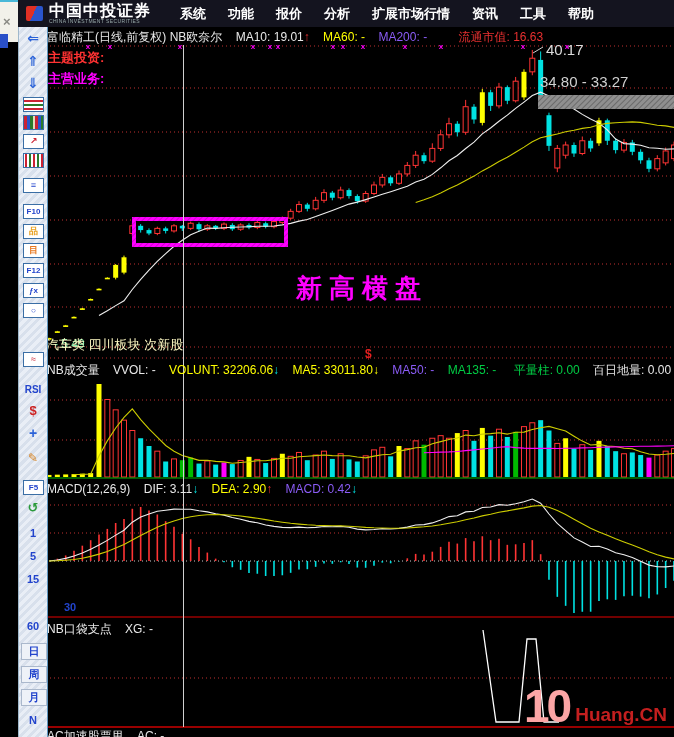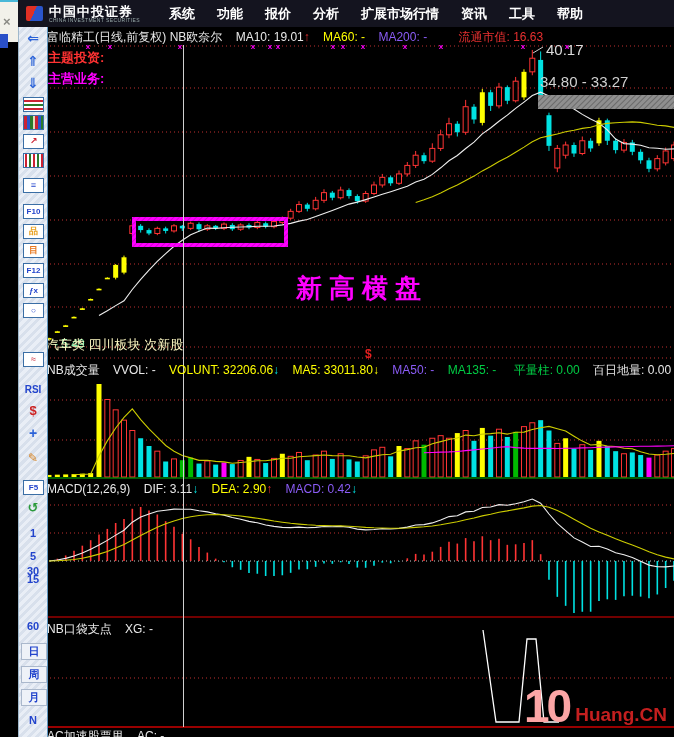--- a/index.html
+++ b/index.html
@@ -9,21 +9,21 @@
   #left-strip{position:absolute;left:0;top:0;width:18px;height:737px;background:#000;z-index:6;}
   #left-strip .top{position:absolute;left:0;top:0;width:18px;height:40px;background:#f2f1ea;border-top:2px solid #49b8d8;}
   #left-strip .close{position:absolute;left:3px;top:12px;color:#8a8a84;font-size:13px;font-weight:bold;cursor:pointer;}
   #left-strip .bluechip{position:absolute;left:0;top:34px;width:8px;height:14px;background:#2a50c8;}
   
   #menu-bar{position:absolute;left:18px;top:0;width:656px;height:27px;background:#14141f;z-index:5;
             display:flex;align-items:center;color:#fff;}
   .logo-glyph{width:17px;height:15px;margin-left:8px;margin-right:6px;
               background:linear-gradient(115deg,#e03024 0 46%,#2a55cc 46% 100%);border-radius:2px;}
   .logo-text{display:flex;flex-direction:column;line-height:1;margin-right:18px;}
-  .logo-cn{font-size:13px;font-weight:bold;letter-spacing:1px;}
+  .logo-cn{font-size:16px;font-weight:bold;letter-spacing:1px;}
   .logo-en{font-size:5px;color:#9aa;letter-spacing:.4px;}
   .menu-item{font-size:13px;margin:0 11px;white-space:nowrap;cursor:pointer;font-weight:bold;}
   
   #sidebar{position:absolute;left:18px;top:27px;width:28px;height:710px;z-index:4;
            background:repeating-linear-gradient(135deg,#e9eef6 0 3px,#d8e0ec 3px 6px);
            border-right:1px solid #5f96c0;border-left:1px solid #9fb8cc;}
   .sb{position:absolute;left:2px;width:24px;height:17px;text-align:center;cursor:pointer;
       font-size:11px;line-height:16px;color:#2244cc;}
   .sb.arrow{font-size:14px;font-weight:bold;color:#2a62d8;}
   .sb.fkey{border:1px solid #3a6ea5;background:#fff;font-size:8px;font-weight:bold;width:19px;left:4px;height:13px;line-height:13px;}
@@ -118,21 +118,21 @@
       <div class="sb box wave" style="top: 325px;">≈</div>
       <div class="sb txt rsi" style="top: 355px;">RSI</div>
       <div class="sb txt dollar" style="top: 376px;">$</div>
       <div class="sb txt move" style="top: 398px;">+</div>
       <div class="sb txt pencil" style="top: 423px;">✎</div>
       <div class="sb fkey" style="top: 453px;">F5</div>
       <div class="sb txt refresh" style="top: 473px;">↺</div>
       <div class="sb period" style="top: 498px;">1</div>
       <div class="sb period" style="top: 521px;">5</div>
       <div class="sb period" style="top: 544px;">15</div>
-      <div class="sb period" style="top: 536px;">30</div>
+      <div class="sb period" style="top: 572px; margin-left: 37px;">30</div>
       <div class="sb period" style="top: 591px;">60</div>
       <div class="sb period boxed" style="top: 616px;">日</div>
       <div class="sb period boxed" style="top: 639px;">周</div>
       <div class="sb period boxed" style="top: 662px;">月</div>
       <div class="sb period" style="top: 685px;">N</div>
     </div>
 
   <div id="title-bar" class="hdr">
     <span class="w">富临精工(日线,前复权) NB欧奈尔</span>
     <span class="w sp">MA10: 19.01</span><span class="red">↑</span>

